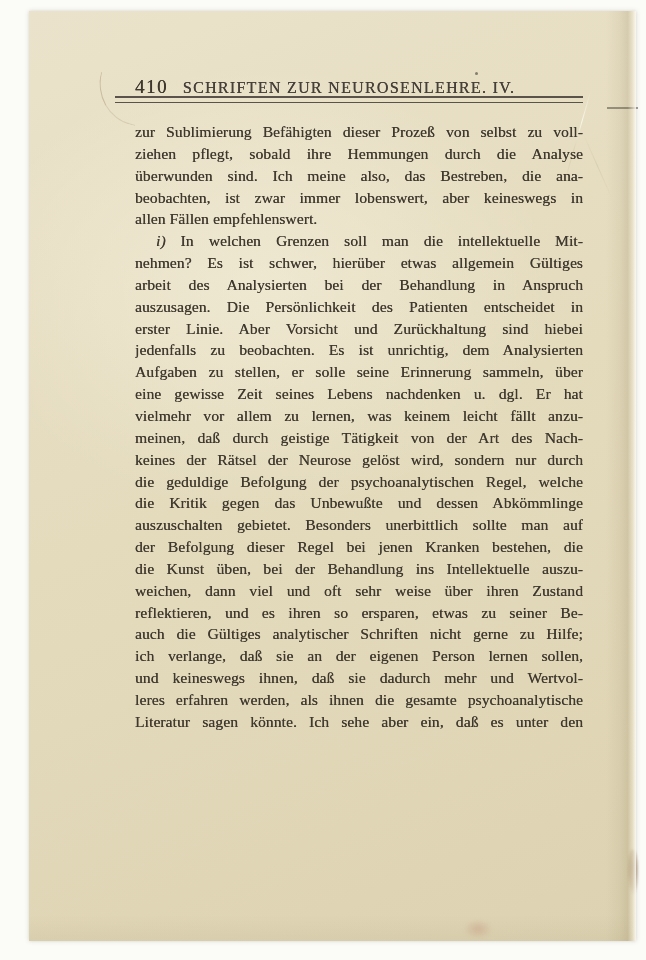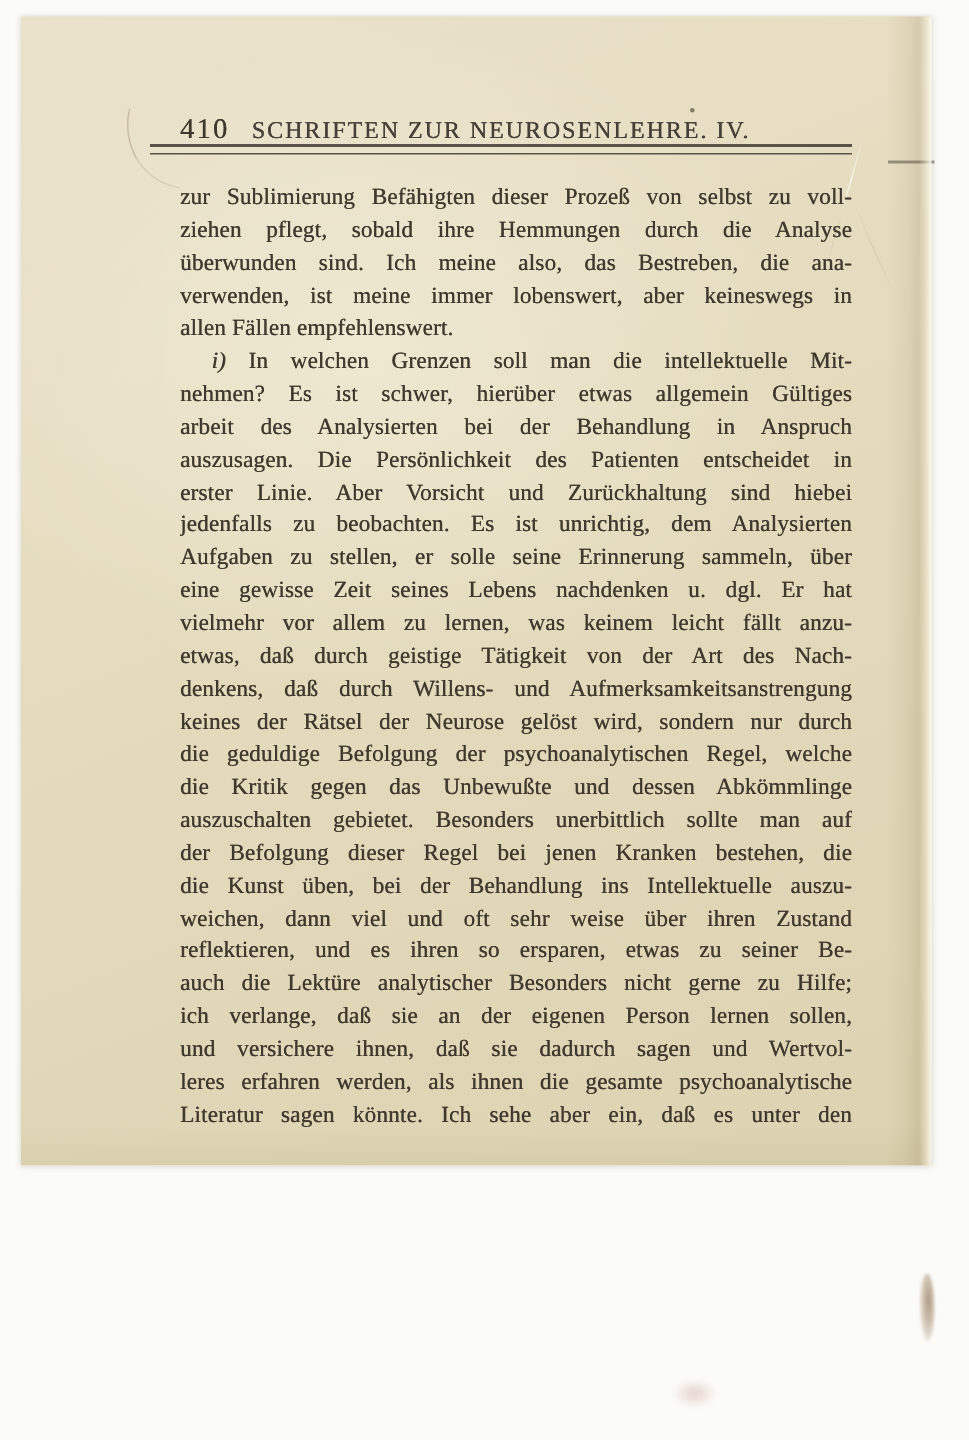--- a/index.html
+++ b/index.html
@@ -12,21 +12,21 @@
   }
   *{margin:0;padding:0;box-sizing:border-box;}
   html,body{width:646px;height:960px;overflow:hidden;}
   body{
     background:var(--scan-bg);
     font-family:"Liberation Serif","DejaVu Serif",serif;
     position:relative;
   }
   .scan{position:absolute;inset:0;}
   .book-page{
-    position:absolute;left:14px;top:11px;width:607px;height:766px;
+    position:absolute;left:29px;top:11px;width:607px;height:930px;
     background:
       radial-gradient(ellipse 420px 320px at 38% 30%, rgba(255,252,238,0.35), rgba(255,252,238,0) 70%),
       linear-gradient(158deg, var(--paper-top) 0%, var(--paper-mid) 48%, var(--paper-bottom) 100%);
     box-shadow:0 0 4px rgba(90,85,70,0.25);
   }
   
   .book-page::after{
     content:"";position:absolute;top:0;right:0;bottom:0;width:30px;
     background:linear-gradient(to right,
       rgba(120,100,60,0) 0%,
@@ -124,44 +124,43 @@
       <div class="page-number">410</div>
       <div class="running-title">SCHRIFTEN ZUR NEUROSENLEHRE. IV.</div>
     </div>
     <div class="header-rule"></div>
     <div class="header-rule-dash"></div>
 
     <div class="text-column" id="text-column">
         <div class="line"><span>zur Sublimierung Befähigten dieser Prozeß von selbst zu voll-</span></div>
         <div class="line"><span>ziehen pflegt, sobald ihre Hemmungen durch die Analyse</span></div>
         <div class="line"><span>überwunden sind. Ich meine also, das Bestreben, die ana-</span></div>
-        <div class="line"><span>verwenden, ist meine immer lobenswert, aber keineswegs in</span></div>
+        <div class="line"><span>beobachten, ist zwar immer lobenswert, aber keineswegs in</span></div>
         <div class="line flush"><span>allen Fällen empfehlenswert.</span></div>
         <div class="line indent"><i>i)</i><span> In welchen Grenzen soll man die intellektuelle Mit-</span></div>
         <div class="line"><span>nehmen? Es ist schwer, hierüber etwas allgemein Gültiges</span></div>
         <div class="line"><span>arbeit des Analysierten bei der Behandlung in Anspruch</span></div>
         <div class="line"><span>auszusagen. Die Persönlichkeit des Patienten entscheidet in</span></div>
         <div class="line"><span>erster Linie. Aber Vorsicht und Zurückhaltung sind hiebei</span></div>
         <div class="line"><span>jedenfalls zu beobachten. Es ist unrichtig, dem Analysierten</span></div>
         <div class="line"><span>Aufgaben zu stellen, er solle seine Erinnerung sammeln, über</span></div>
         <div class="line"><span>eine gewisse Zeit seines Lebens nachdenken u. dgl. Er hat</span></div>
         <div class="line"><span>vielmehr vor allem zu lernen, was keinem leicht fällt anzu-</span></div>
-        <div class="line"><span>etwas, daß durch geistige Tätigkeit von der Art des Nach-</span></div>
-        <div class="line"><span>denkens, daß durch Willens- und Aufmerksamkeitsanstrengung</span></div>
+        <div class="line"><span>meinen, daß durch geistige Tätigkeit von der Art des Nach-</span></div>
         <div class="line"><span>keines der Rätsel der Neurose gelöst wird, sondern nur durch</span></div>
         <div class="line"><span>die geduldige Befolgung der psychoanalytischen Regel, welche</span></div>
         <div class="line"><span>die Kritik gegen das Unbewußte und dessen Abkömmlinge</span></div>
         <div class="line"><span>auszuschalten gebietet. Besonders unerbittlich sollte man auf</span></div>
         <div class="line"><span>der Befolgung dieser Regel bei jenen Kranken bestehen, die</span></div>
         <div class="line"><span>die Kunst üben, bei der Behandlung ins Intellektuelle auszu-</span></div>
         <div class="line"><span>weichen, dann viel und oft sehr weise über ihren Zustand</span></div>
         <div class="line"><span>reflektieren, und es ihren so ersparen, etwas zu seiner Be-</span></div>
-        <div class="line"><span>auch die Lektüre analytischer Besonders nicht gerne zu Hilfe;</span></div>
+        <div class="line"><span>auch die Gültiges analytischer Schriften nicht gerne zu Hilfe;</span></div>
         <div class="line"><span>ich verlange, daß sie an der eigenen Person lernen sollen,</span></div>
-        <div class="line"><span>und versichere ihnen, daß sie dadurch sagen und Wertvol-</span></div>
+        <div class="line"><span>und keineswegs ihnen, daß sie dadurch mehr und Wertvol-</span></div>
         <div class="line"><span>leres erfahren werden, als ihnen die gesamte psychoanalytische</span></div>
         <div class="line"><span>Literatur sagen könnte. Ich sehe aber ein, daß es unter den</span></div>
       </div>
 
     <div class="edge-smudge"></div>
     <div class="stain-pink"></div>
   </div>
 </div>
 
 </body></html>

